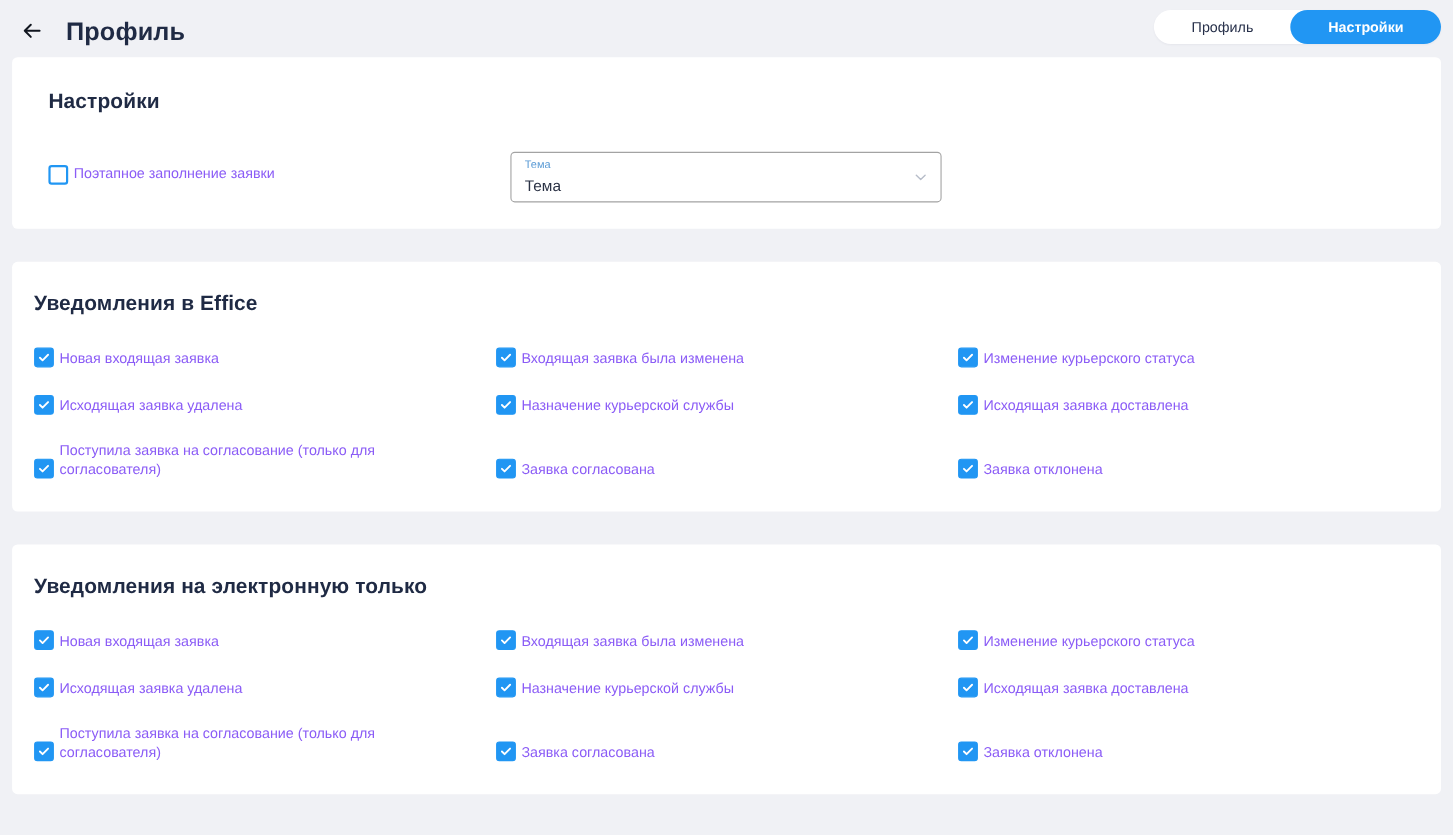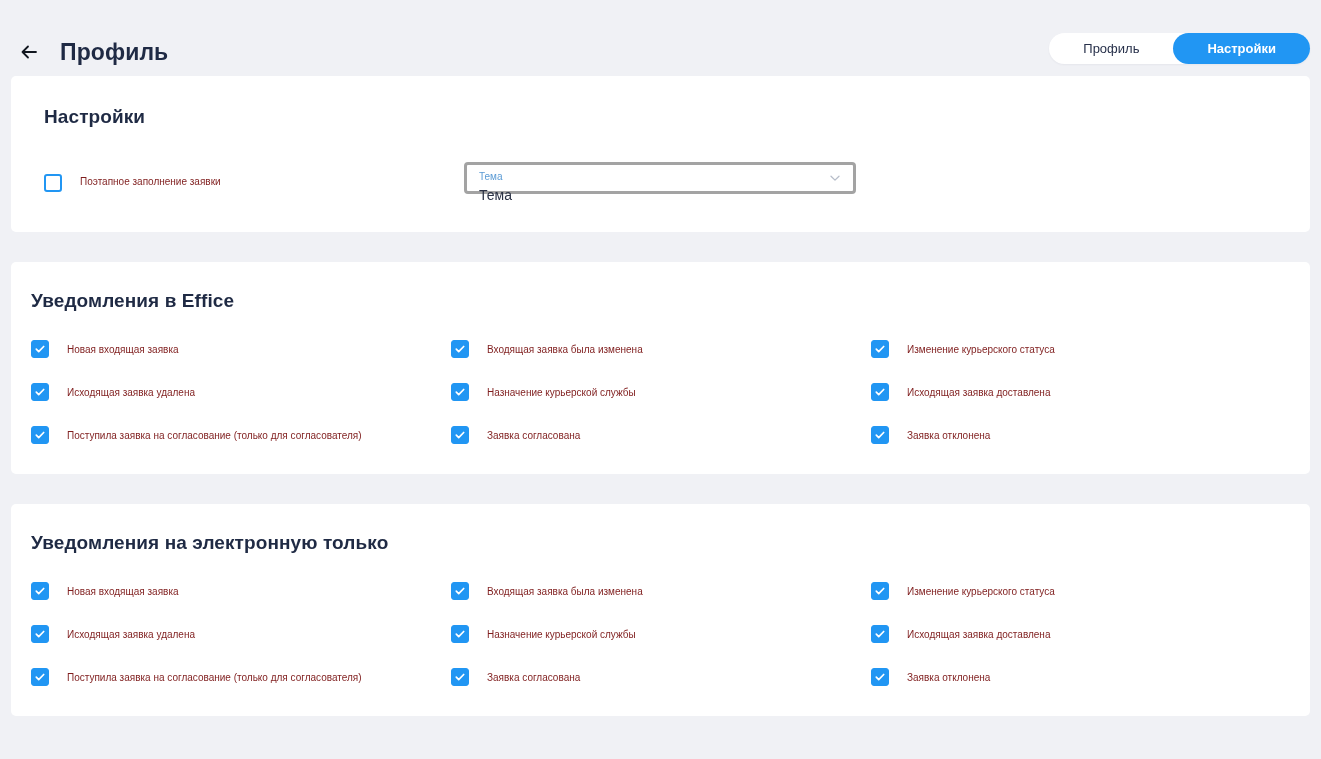--- a/index.html
+++ b/index.html
@@ -16,21 +16,20 @@
   }
 
   
   .topbar {
     position: relative;
     height: 52px;
     display: flex;
     align-items: center;
     padding: 4px 11px 0 14px;
     box-sizing: border-box;
-    margin-top: 24px;
   }
   .back-btn {
     width: 30px;
     height: 30px;
     display: flex;
     align-items: center;
     justify-content: center;
     cursor: pointer;
     flex: 0 0 auto;
   }
@@ -129,32 +128,32 @@
   .cb.unchecked {
     border: 2px solid #2196f3;
     background: #ffffff;
   }
   .cb.checked {
     background: #2196f3;
     border: 1px solid #2196f3;
   }
   .cb.checked svg { display: block; }
   .cb-label {
-    margin-left: 18px;
-    font-size: 10px;
+    margin-left: 5px;
+    font-size: 13px;
     line-height: 17px;
-    color: #7f1d1d;
+    color: #8b5cf6;
     max-width: 315px;
   }
 
   
   .select-field {
     width: 392px;
-    height: 32px;
-    border: 3px solid #a3a3a3;
+    height: 46px;
+    border: 1px solid #a3a3a3;
     border-radius: 4px;
     box-sizing: border-box;
     position: relative;
     background: #ffffff;
     padding: 6px 12px 0 12px;
     cursor: pointer;
   }
   .select-label {
     font-size: 10px;
     color: #5b9bd5;

